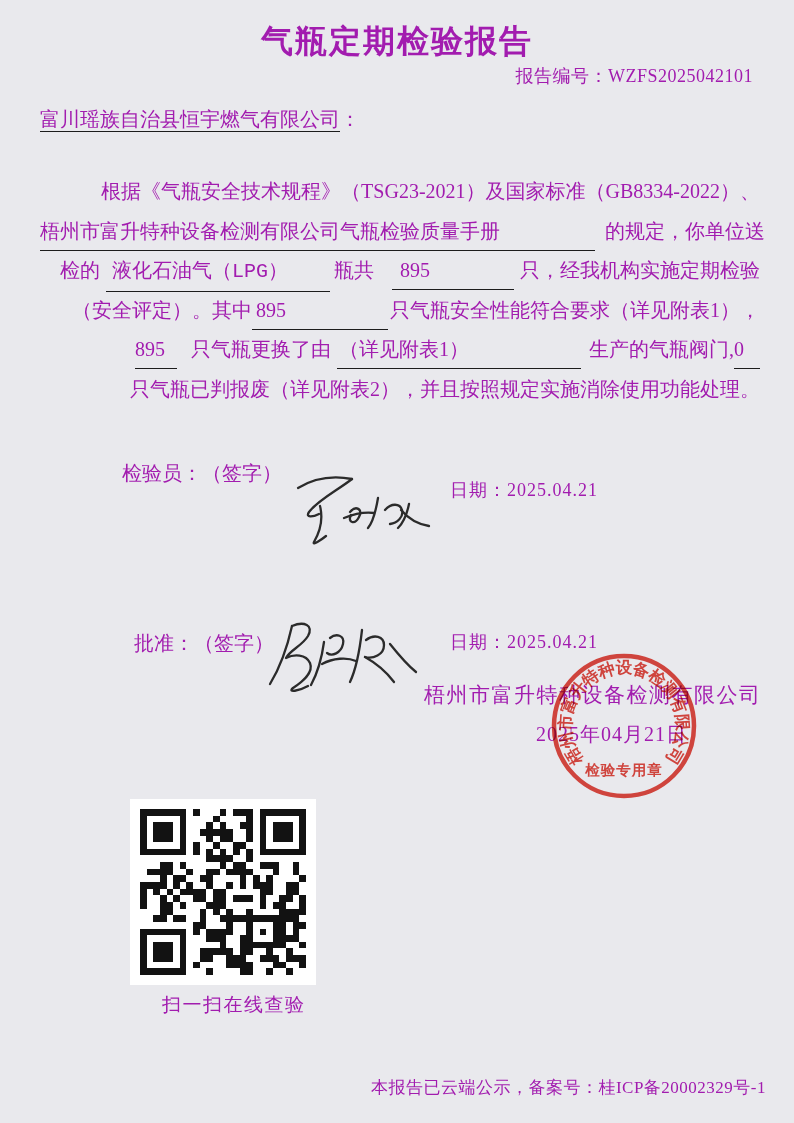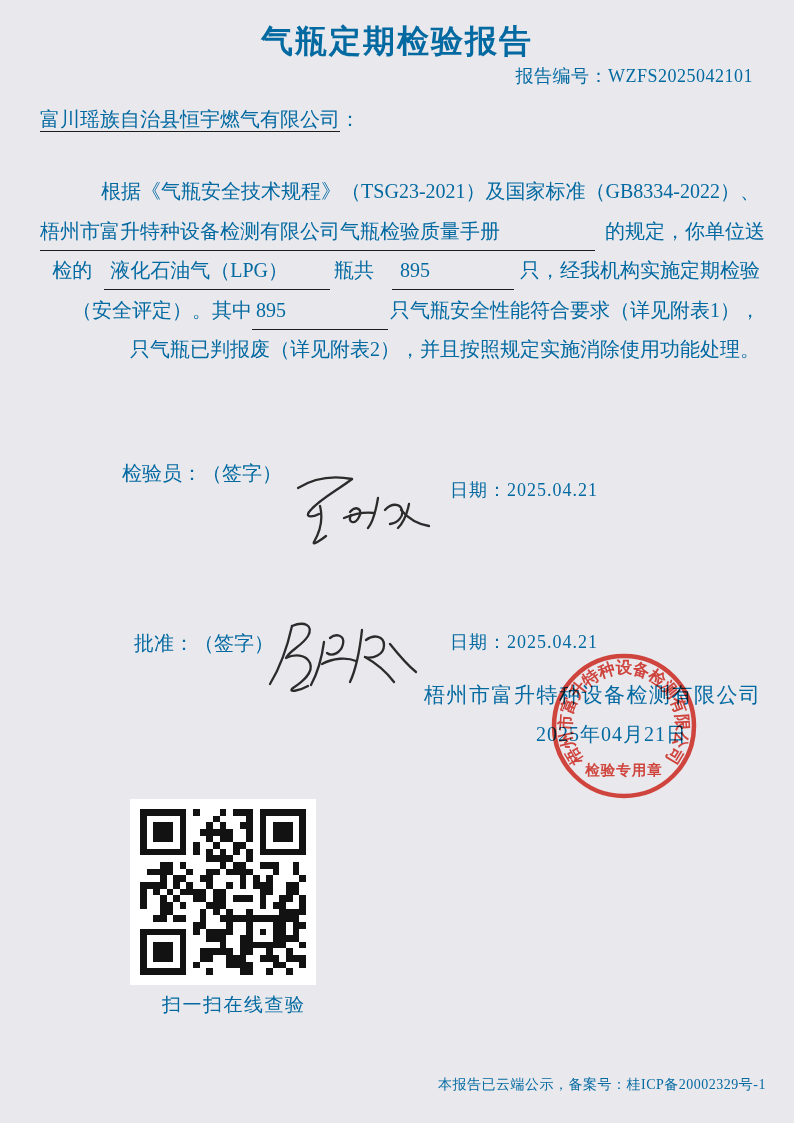--- a/index.html
+++ b/index.html
@@ -1,42 +1,42 @@
 <!DOCTYPE html>
 <html><head>
 <meta charset="utf-8">
 <style>
   html,body{margin:0;padding:0;background:#e9e9ed;}
   .page{position:relative;width:794px;height:1123px;background:#e9e9ed;
-        font-family:"Liberation Serif","DejaVu Serif",serif;color:#0369a1;overflow:hidden;}
+        font-family:"Liberation Serif","DejaVu Serif",serif;color:#a21caf;overflow:hidden;}
   .abs{position:absolute;}
   .title{left:0;right:0;top:20px;text-align:center;font-size:32px;font-weight:bold;letter-spacing:2px;}
   .report-no{top:64px;right:41px;font-size:18px;letter-spacing:.5px;}
   .addressee{left:40px;top:106px;font-size:20px;}
   .uline{border-bottom:1.6px solid #1c1c1c;padding-bottom:1px;}
   .para{left:40px;top:172px;width:720px;font-size:20px;text-align:right;}
   .pline{height:39.6px;line-height:39.6px;white-space:nowrap;}
   .indent{padding-left:40px;}
   .blank{border-bottom:1.6px solid #1c1c1c;padding-bottom:8px;}
   .b-l2{padding-right:95px;margin-right:10px;}
-  .b-l3a{margin-left:12px;padding-left:6px;padding-right:42px;margin-right:4px;}
+  .b-l3a{margin-left:6px;padding-left:6px;padding-right:42px;margin-right:4px;font-family:Liberation Mono, monospace;}
   .b-l3b{margin-left:18px;padding-left:8px;padding-right:84px;margin-right:6px;}
   .b-l4{padding-left:4px;padding-right:102px;margin-right:2px;}
   .b-l5a{padding-right:12px;margin-right:14px;}
   .b-l5b{margin-left:6px;padding-left:2px;padding-right:112px;margin-right:8px;}
   .b-l5c{padding-right:16px;}
   .sig-label{font-size:20px;}
   .sig-date{font-size:18px;letter-spacing:1px;}
   .org-name{left:424px;top:681px;font-size:21px;letter-spacing:1.5px;}
   .cn-date{left:536px;top:721px;font-size:20px;letter-spacing:1px;}
   .seal{left:548px;top:650px;width:152px;height:152px;mix-blend-mode:multiply;opacity:.92;}
   .qr-box{left:130px;top:799px;width:186px;height:186px;background:#ffffff;}
   .qr-box svg{position:absolute;left:10px;top:10px;width:166px;height:166px;fill:#121212;shape-rendering:crispEdges;}
   .qr-label{left:162px;top:992px;font-size:19px;letter-spacing:1.5px;}
-  .footer{right:28px;top:1076px;font-size:14px;letter-spacing:.5px;}
+  .footer{right:28px;top:1076px;font-size:17px;letter-spacing:.5px;}
   .sig-svg path{fill:none;stroke:#2b2b2b;stroke-width:2.3;stroke-linecap:round;stroke-linejoin:round;}
 </style>
 </head>
 <body>
 
 <div class="page">
 
   <div class="abs title">气瓶定期检验报告</div>
 
   <div class="abs report-no">
@@ -50,20 +50,23 @@
   <div class="abs para">
     <div class="pline indent"><span>根据《气瓶安全技术规程》（TSG23-2021）及国家标准（GB8334-2022）、</span></div>
     <div class="pline">
       <span class="blank b-l2">梧州市富升特种设备检测有限公司气瓶检验质量手册</span><span>的规定，你单位送</span>
     </div>
     <div class="pline">
       <span>检的</span><span class="blank b-l3a">液化石油气（LPG）</span><span>瓶共</span><span class="blank b-l3b">895</span><span>只，经我机构实施定期检验</span>
     </div>
     <div class="pline">
       <span>（安全评定）。其中</span><span class="blank b-l4">895</span><span>只气瓶安全性能符合要求（详见附表1），</span>
+    </div>
+    <div class="pline">
+      <span class="blank b-l5a">895</span><span>只气瓶更换了由</span><span class="blank b-l5b">（详见附表1）</span><span>生产的气瓶阀门,</span><span class="blank b-l5c">0</span>
     </div>
     <div class="pline"><span>只气瓶已判报废（详见附表2），并且按照规定实施消除使用功能处理。</span></div>
   </div>
 
   <div class="abs sig-label" style="left:122px;top:460px;">检验员：（签字）</div>
   <svg class="abs sig-svg" style="left:288px;top:468px;" width="150" height="82" viewBox="0 0 150 82" aria-hidden="true">
     <path d="M10,20 C28,9 48,8 64,11"></path>
     <path d="M64,11 C50,22 30,32 21,44 C17,50 25,49 31,46"></path>
     <path d="M32,38 C35,50 33,62 26,74 C24,78 33,72 38,68"></path>
     <path d="M62,44 C68,37 75,41 71,49 C67,57 59,55 63,47"></path>

